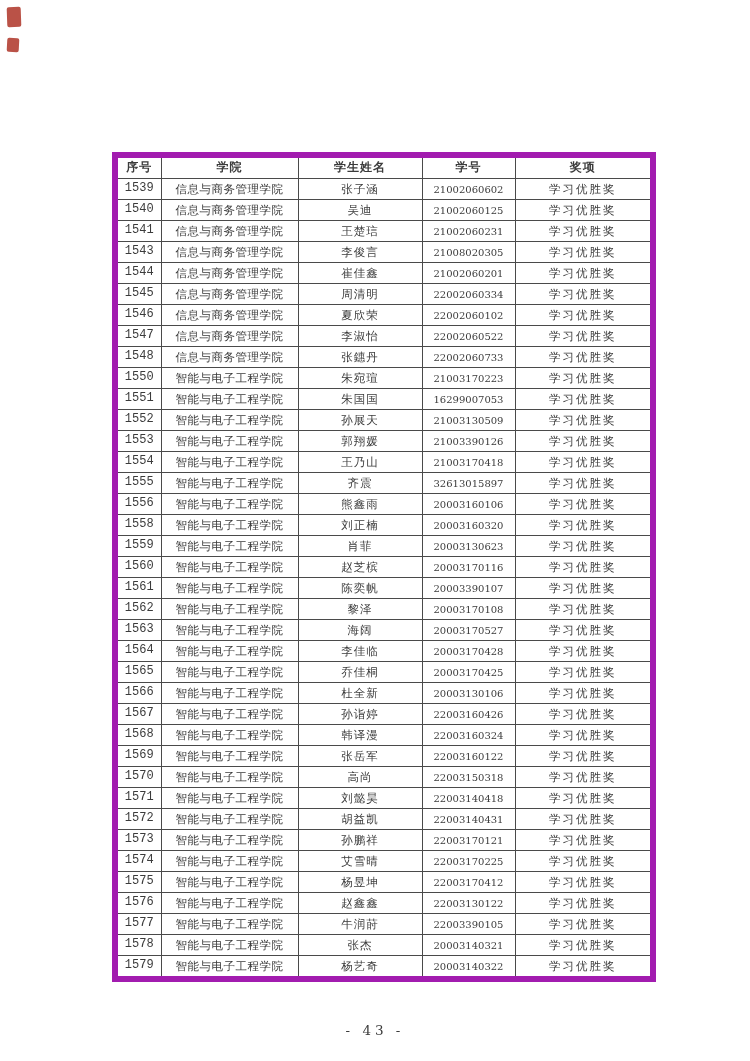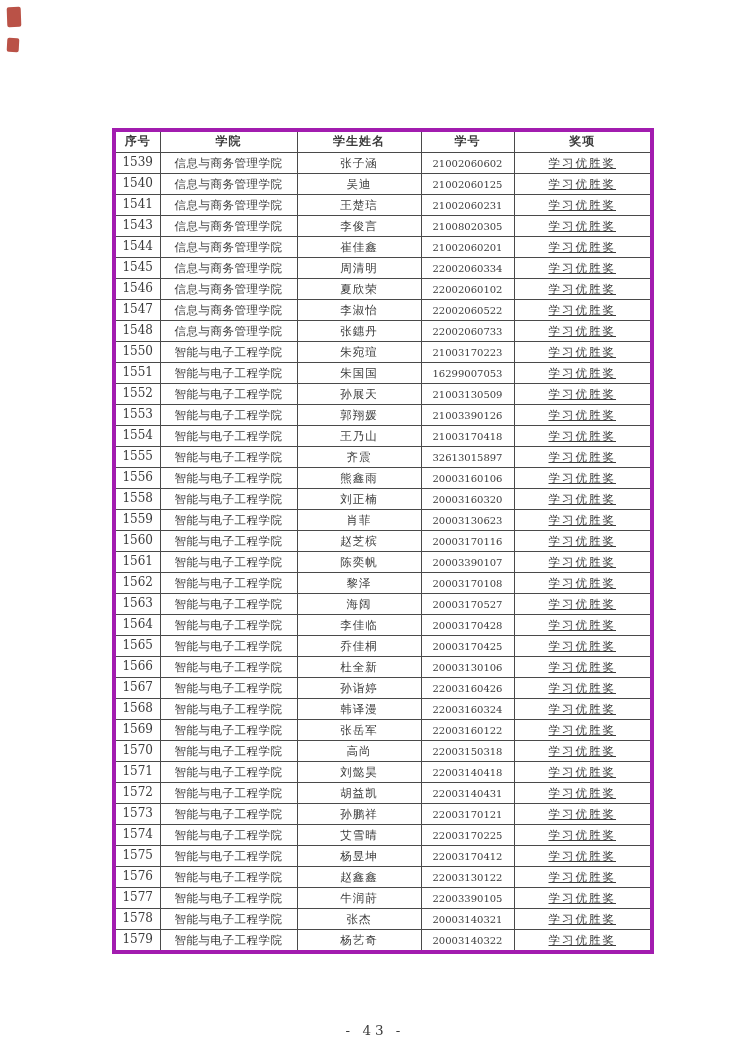--- a/index.html
+++ b/index.html
@@ -46,39 +46,40 @@
     padding: 0 2px;
     text-align: center;
     vertical-align: middle;
     font-size: 11.5px;
     line-height: 1.1;
     color: #3b3b3b;
     white-space: nowrap;
     overflow: hidden;
   }
   table.award-table {
-    border: 4px solid #a21caf;
+    border: 6px solid #a21caf;
+    margin-top: 24px;
   }
   table.award-table th {
     font-weight: bold;
     font-size: 12px;
     letter-spacing: 1px;
   }
   
   col.c-seq     { width: 46px; }
   col.c-college { width: 137px; }
   col.c-name    { width: 124px; }
   col.c-id      { width: 93px; }
   col.c-award   { width: 138px; }
 
-  table.award-table td:nth-child(1) { font-size: 12px; }           
+  table.award-table td:nth-child(1) { font-size: 12px; font-family: Liberation Mono, monospace; }           
   table.award-table td:nth-child(2) { letter-spacing: 0.5px; }     
   table.award-table td:nth-child(3) { letter-spacing: 1px; }       
   table.award-table td:nth-child(4) { font-size: 10px; }         
-  table.award-table td:nth-child(5) { letter-spacing: 2px; text-decoration: underline; }       
+  table.award-table td:nth-child(5) { letter-spacing: 2px; }       
 
   .footer {
     position: absolute;
     left: 0;
     top: 1022px;
     width: 100%;
     text-align: center;
     font-size: 13.5px;
     letter-spacing: 4px;
     color: #3b3b3b;

